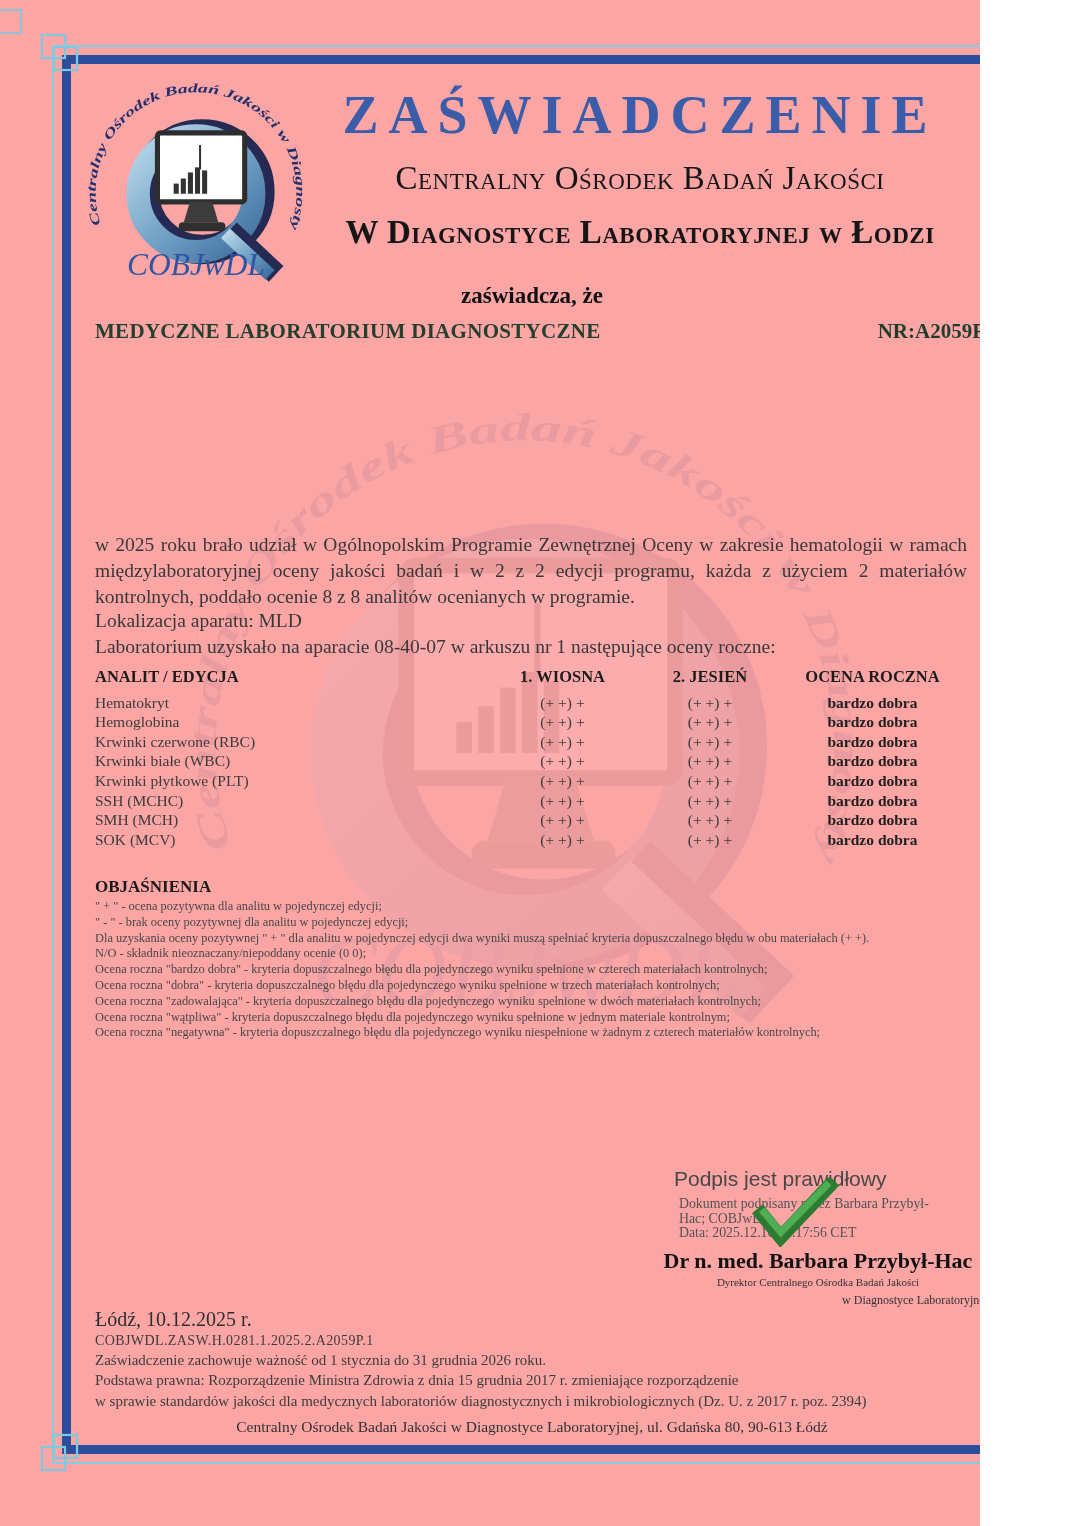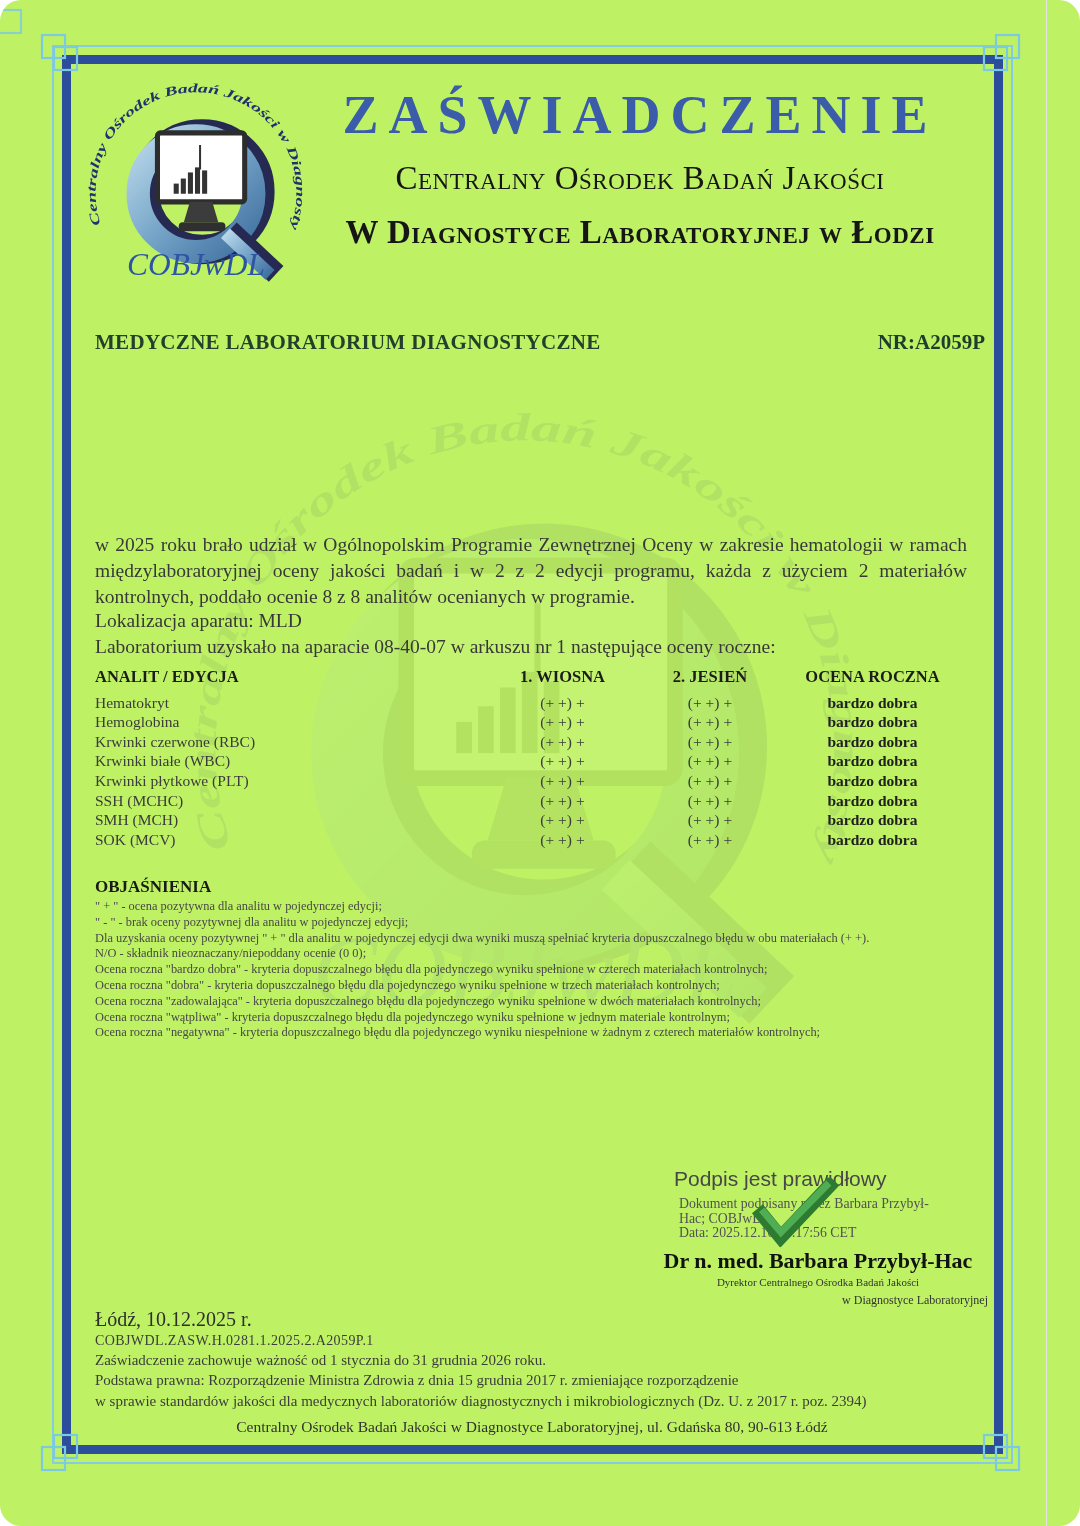--- a/index.html
+++ b/index.html
@@ -1,17 +1,17 @@
 <!DOCTYPE html>
 <html lang="pl"><head>
 <meta charset="utf-8">
 <style>
   html,body{margin:0;padding:0;background:#ffffff;}
-  .page{position:relative;width:1080px;height:1526px;background:#bef264;overflow:hidden;
-        font-family:"Liberation Serif",serif;color:#222;border-radius:21px;}
+  .page{position:relative;width:980px;height:1526px;background:#fca5a5;overflow:hidden;
+        font-family:"Liberation Serif",serif;color:#222;}
   
   .pinstripe{position:absolute;left:52px;top:45px;width:957px;height:1415px;
              border:2px solid #85cbe3;}
   .band{position:absolute;left:62px;top:55px;width:941px;height:1399px;
         border:9px solid #2c4d9b;box-sizing:border-box;}
   .corner{position:absolute;}
   .c-tl{left:40px;top:33px;}
   .c-tr{left:981px;top:33px;transform:scaleX(-1);}
   .c-bl{left:40px;top:1432px;transform:scaleY(-1);}
   .c-br{left:981px;top:1432px;transform:scale(-1,-1);}
@@ -24,21 +24,21 @@
   .logo{position:absolute;left:74px;top:70px;width:244px;height:213px;}
   .title{position:absolute;left:285px;top:84px;width:710px;text-align:center;
          font-size:54px;font-weight:600;letter-spacing:10px;color:#3b5ca8;}
   .org1{position:absolute;left:285px;top:160px;width:710px;text-align:center;
         font-variant:small-caps;font-weight:normal;font-size:33px;color:#161616;letter-spacing:.5px;}
   .org2{position:absolute;left:285px;top:214px;width:710px;text-align:center;
         font-variant:small-caps;font-weight:bold;font-size:33px;color:#161616;letter-spacing:.5px;}
   .certifies{position:absolute;left:62px;top:283px;width:940px;text-align:center;
              font-size:23px;font-weight:bold;color:#101010;}
   
-  .lab-row{position:absolute;left:95px;top:330px;width:890px;display:flex;
+  .lab-row{position:absolute;left:95px;top:319px;width:890px;display:flex;
            justify-content:space-between;}
   .lab-heading{font-size:21px;font-weight:bold;color:#24402c;letter-spacing:.3px;}
   .lab-number{font-size:21px;font-weight:bold;color:#1f3d2c;}
   .lab-name{position:absolute;left:140px;top:374px;font-size:21px;font-weight:bold;
             color:#2b3a2f;line-height:33px;}
   
   .paragraph{position:absolute;left:95px;top:532px;width:872px;font-size:19.5px;
              line-height:26px;text-align:justify;color:#383838;}
   .loc-line{position:absolute;left:95px;top:610px;font-size:19.5px;color:#383838;}
   .res-line{position:absolute;left:95px;top:636px;font-size:19.5px;color:#383838;}
@@ -140,20 +140,21 @@
     <rect x="14" y="14" width="23" height="23" fill="none" stroke="#7cc9e2" stroke-width="2.2"></rect>
   </svg>
   <div class="paper-edge"></div>
 
   <svg class="logo" viewBox="0 0 240 210">
     <use href="#cobj-logo" xlink:href="#cobj-logo"></use>
   </svg>
   <div class="title">ZAŚWIADCZENIE</div>
   <div class="org1">Centralny Ośrodek Badań Jakości</div>
   <div class="org2">W Diagnostyce Laboratoryjnej w Łodzi</div>
+  <div class="certifies">zaświadcza, że</div>
 
   <div class="lab-row">
     <span class="lab-heading">MEDYCZNE LABORATORIUM DIAGNOSTYCZNE</span>
     <span class="lab-number">NR:A2059P</span>
   </div>
 
   <div class="paragraph">w 2025 roku brało udział w Ogólnopolskim Programie Zewnętrznej Oceny w zakresie hematologii w ramach międzylaboratoryjnej oceny jakości badań i w 2 z 2 edycji programu, każda z użyciem 2 materiałów kontrolnych, poddało ocenie 8 z 8 analitów ocenianych w programie.</div>
   <div class="loc-line">Lokalizacja aparatu: MLD</div>
   <div class="res-line">Laboratorium uzyskało na aparacie 08-40-07 w arkuszu nr 1 następujące oceny roczne:</div>
 

